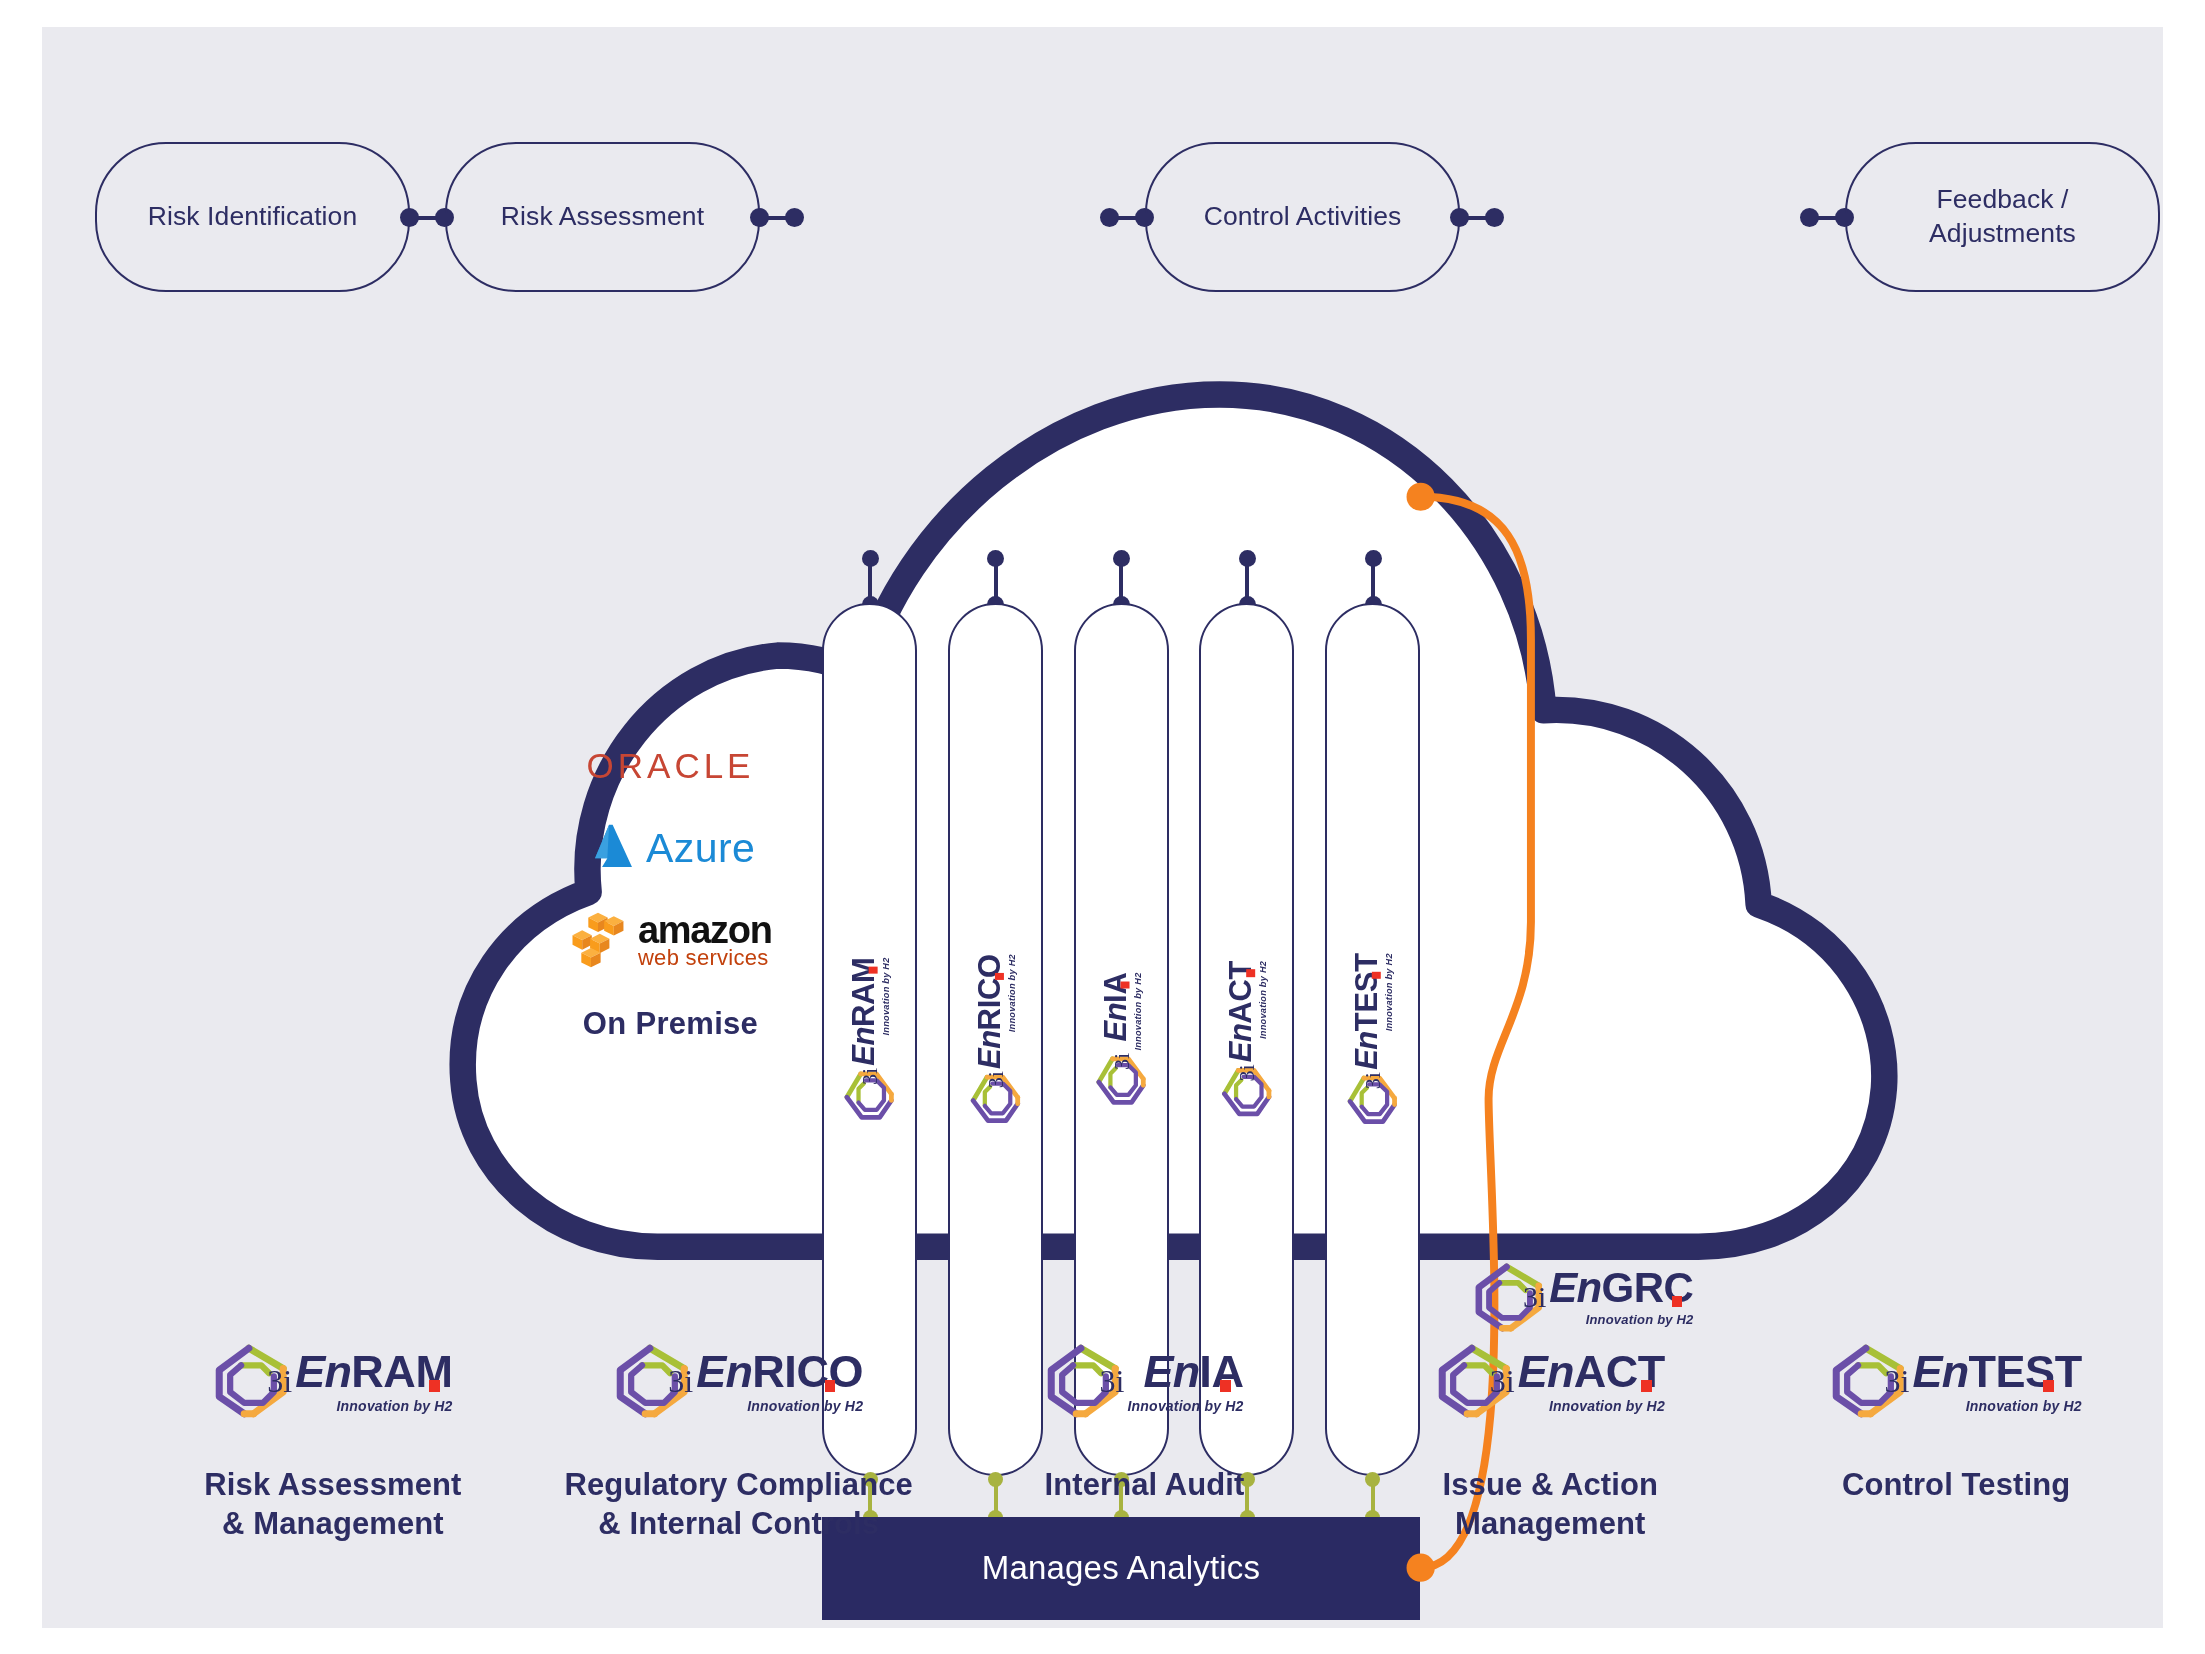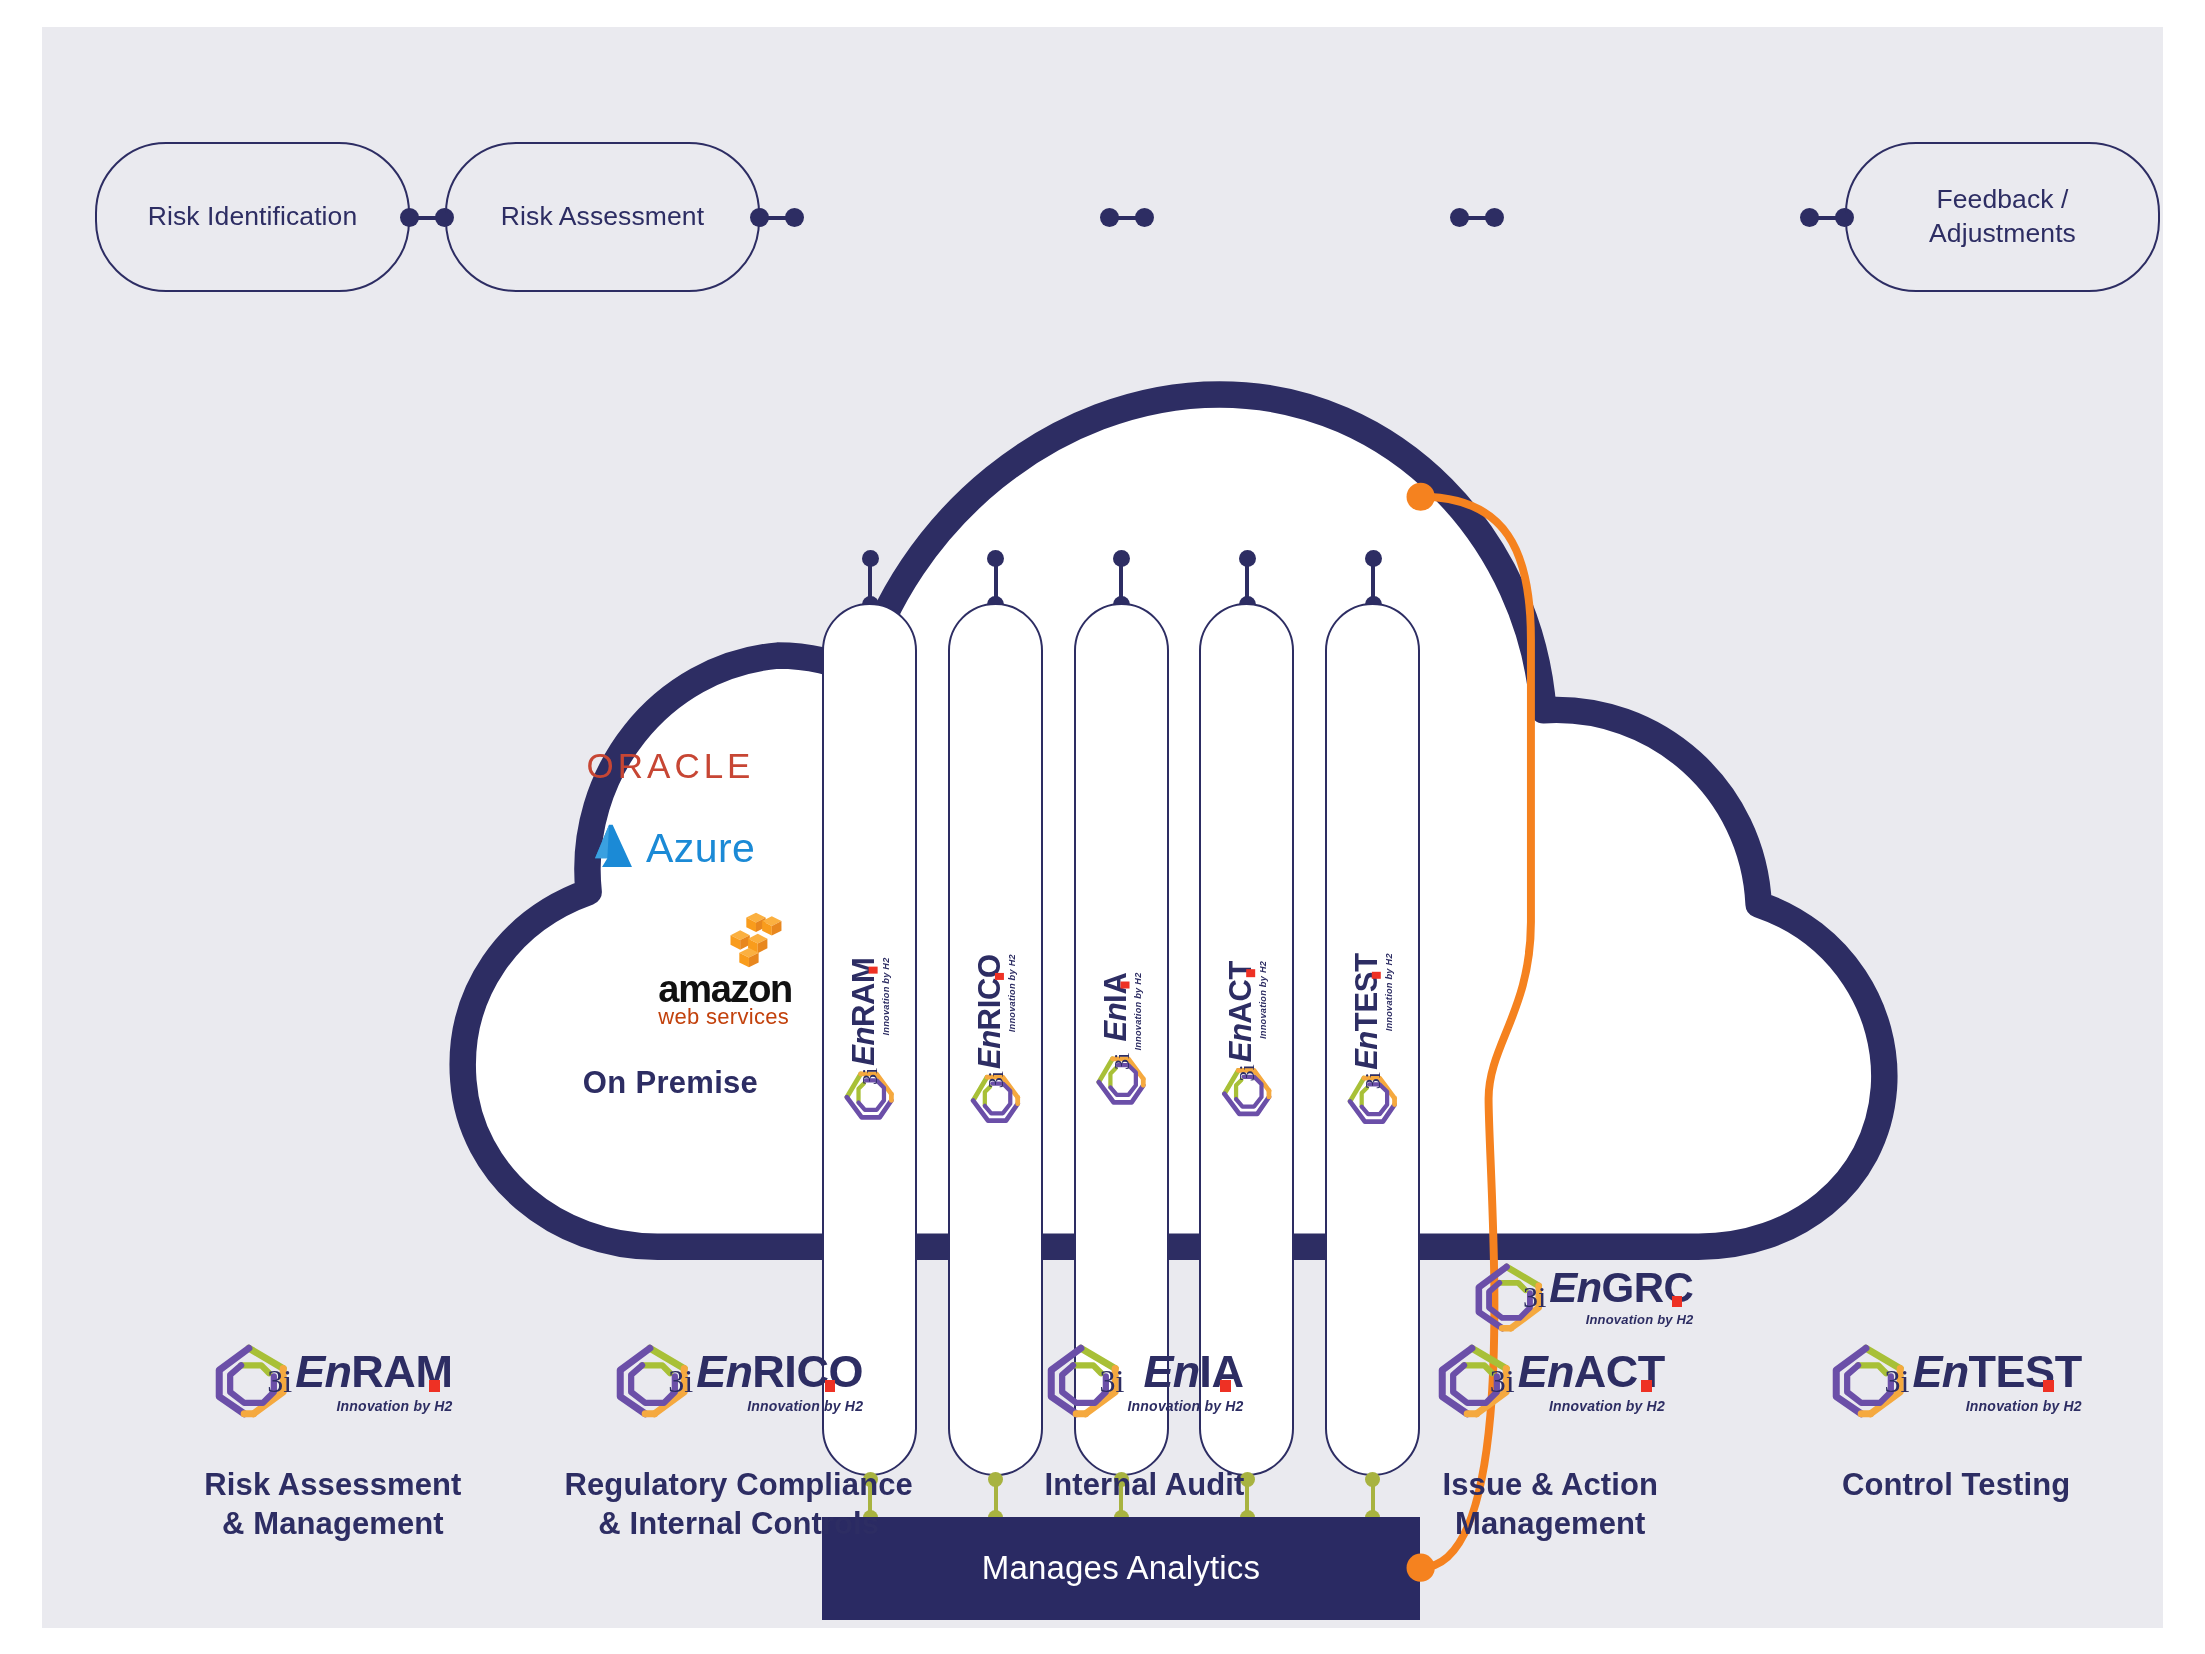--- a/index.html
+++ b/index.html
@@ -77,21 +77,21 @@
   .plat { margin-bottom: 37px; }
   .oracle-text {
     color: #c74634;
     font-size: 35px;
     font-weight: 400;
     letter-spacing: 4px;
     font-family: "Liberation Sans", sans-serif;
   }
   .azure-row { display: flex; align-items: center; justify-content: center; gap: 5.3px; }
   .azure-text { color: #1b8ad6; font-size: 41px; font-weight: 400; letter-spacing: 0.4px; }
-  .aws-row { display: flex; align-items: flex-end; justify-content: center; gap: 3.5px; flex-direction: column; }
+  .aws-row { display: flex; align-items: flex-end; justify-content: center; gap: 3.5px; }
   .aws-text { line-height: .93; text-align: left; }
   .aws-amazon { font-size: 38px; font-weight: bold; color: #111; letter-spacing: -1.3px; }
   .aws-ws { font-size: 22px; font-weight: 400; color: #c2410c; letter-spacing: 0.3px; }
   .onprem-text { color: #2d2d63; font-size: 31px; font-weight: bold; letter-spacing: 0.3px; }
 
   
   #green-bar {
     position: absolute;
     left: 401px; top: 69px;
     width: 598px; height: 106px;
@@ -205,20 +205,23 @@
         <div class="pipe-dot" style="left: 340px;"></div>
         <div class="pipe-node" style="left: 350px; top: 0px; width: 315px; height: 150px;">
           <span>Risk Assessment</span>
         </div>
         <div class="pipe-link" style="left: 665px; width: 35px;"></div>
         <div class="pipe-dot" style="left: 655px;"></div>
         <div class="pipe-dot" style="left: 690px;"></div>
         <div class="pipe-link" style="left: 1015px; width: 35px;"></div>
         <div class="pipe-dot" style="left: 1005px;"></div>
         <div class="pipe-dot" style="left: 1040px;"></div>
+        <div class="pipe-node" style="left: 1050px; top: 0px; width: 315px; height: 150px;">
+          <span>Control Activities</span>
+        </div>
         <div class="pipe-link" style="left: 1365px; width: 35px;"></div>
         <div class="pipe-dot" style="left: 1355px;"></div>
         <div class="pipe-dot" style="left: 1390px;"></div>
         <div class="pipe-link" style="left: 1714px; width: 35px;"></div>
         <div class="pipe-dot" style="left: 1705px;"></div>
         <div class="pipe-dot" style="left: 1740px;"></div>
         <div class="pipe-node" style="left: 1750px; top: 0px; width: 315px; height: 150px;">
           <span>Feedback /<br>Adjustments</span>
         </div>
       </div>

